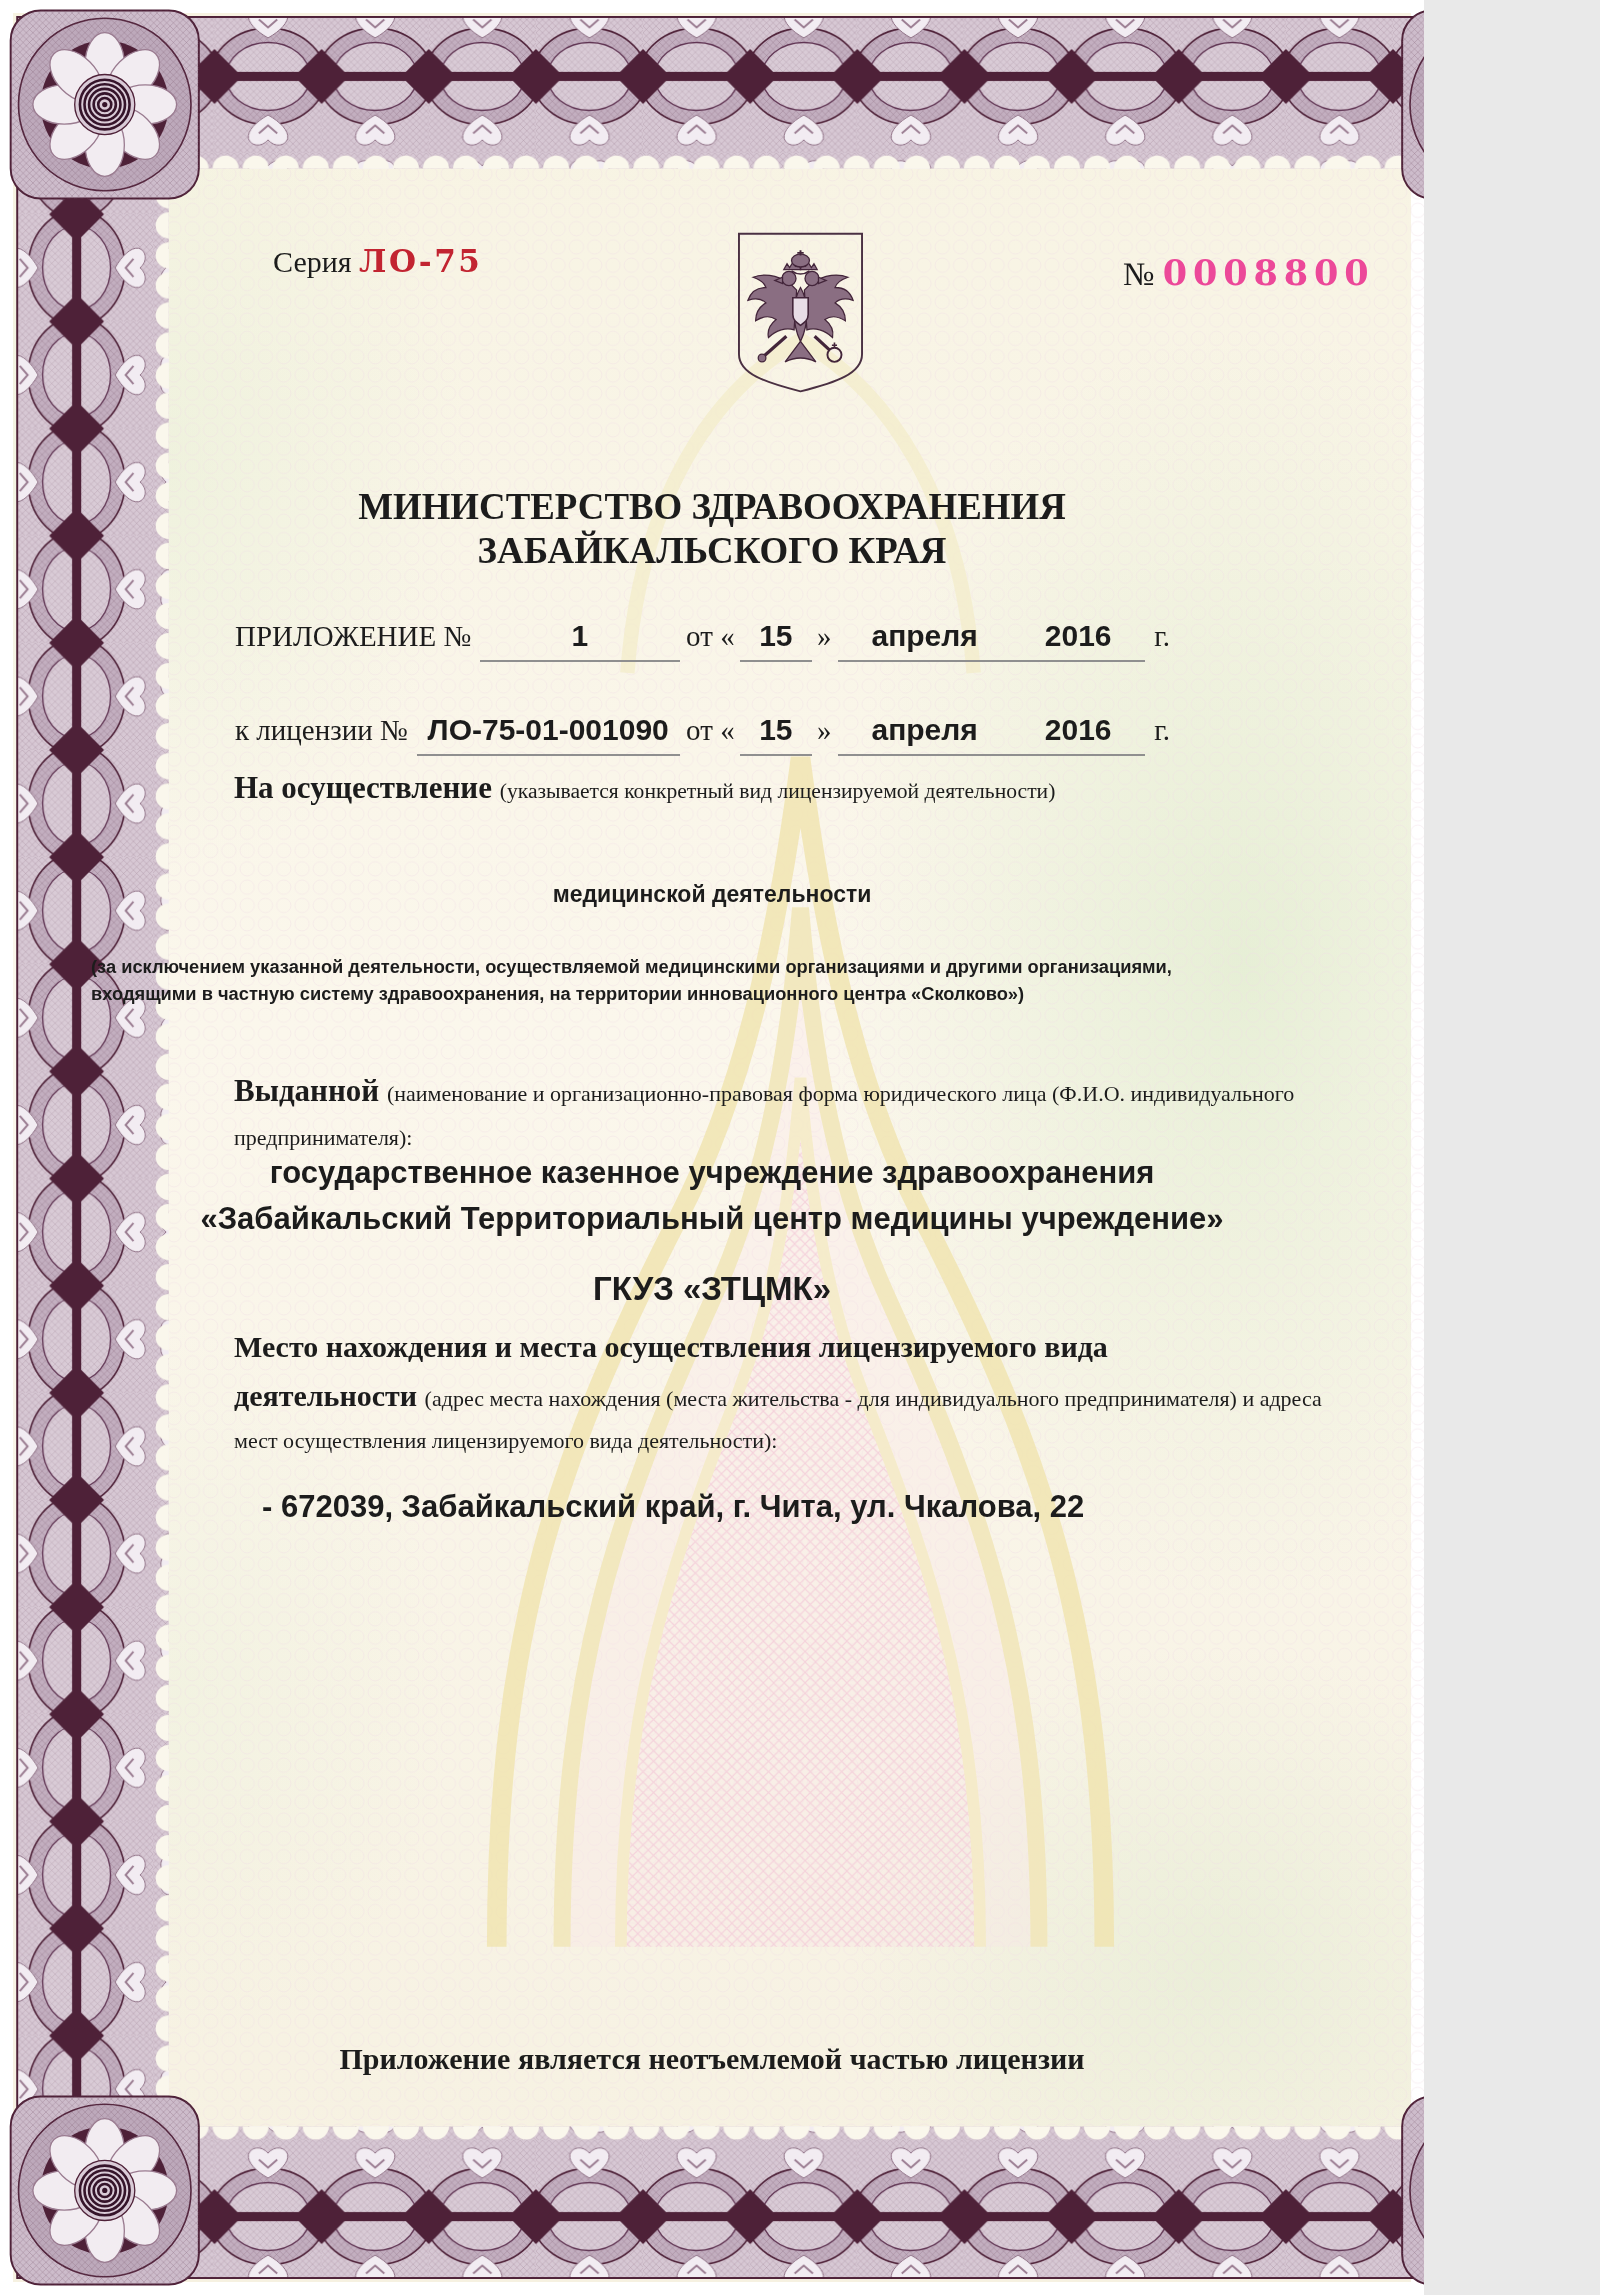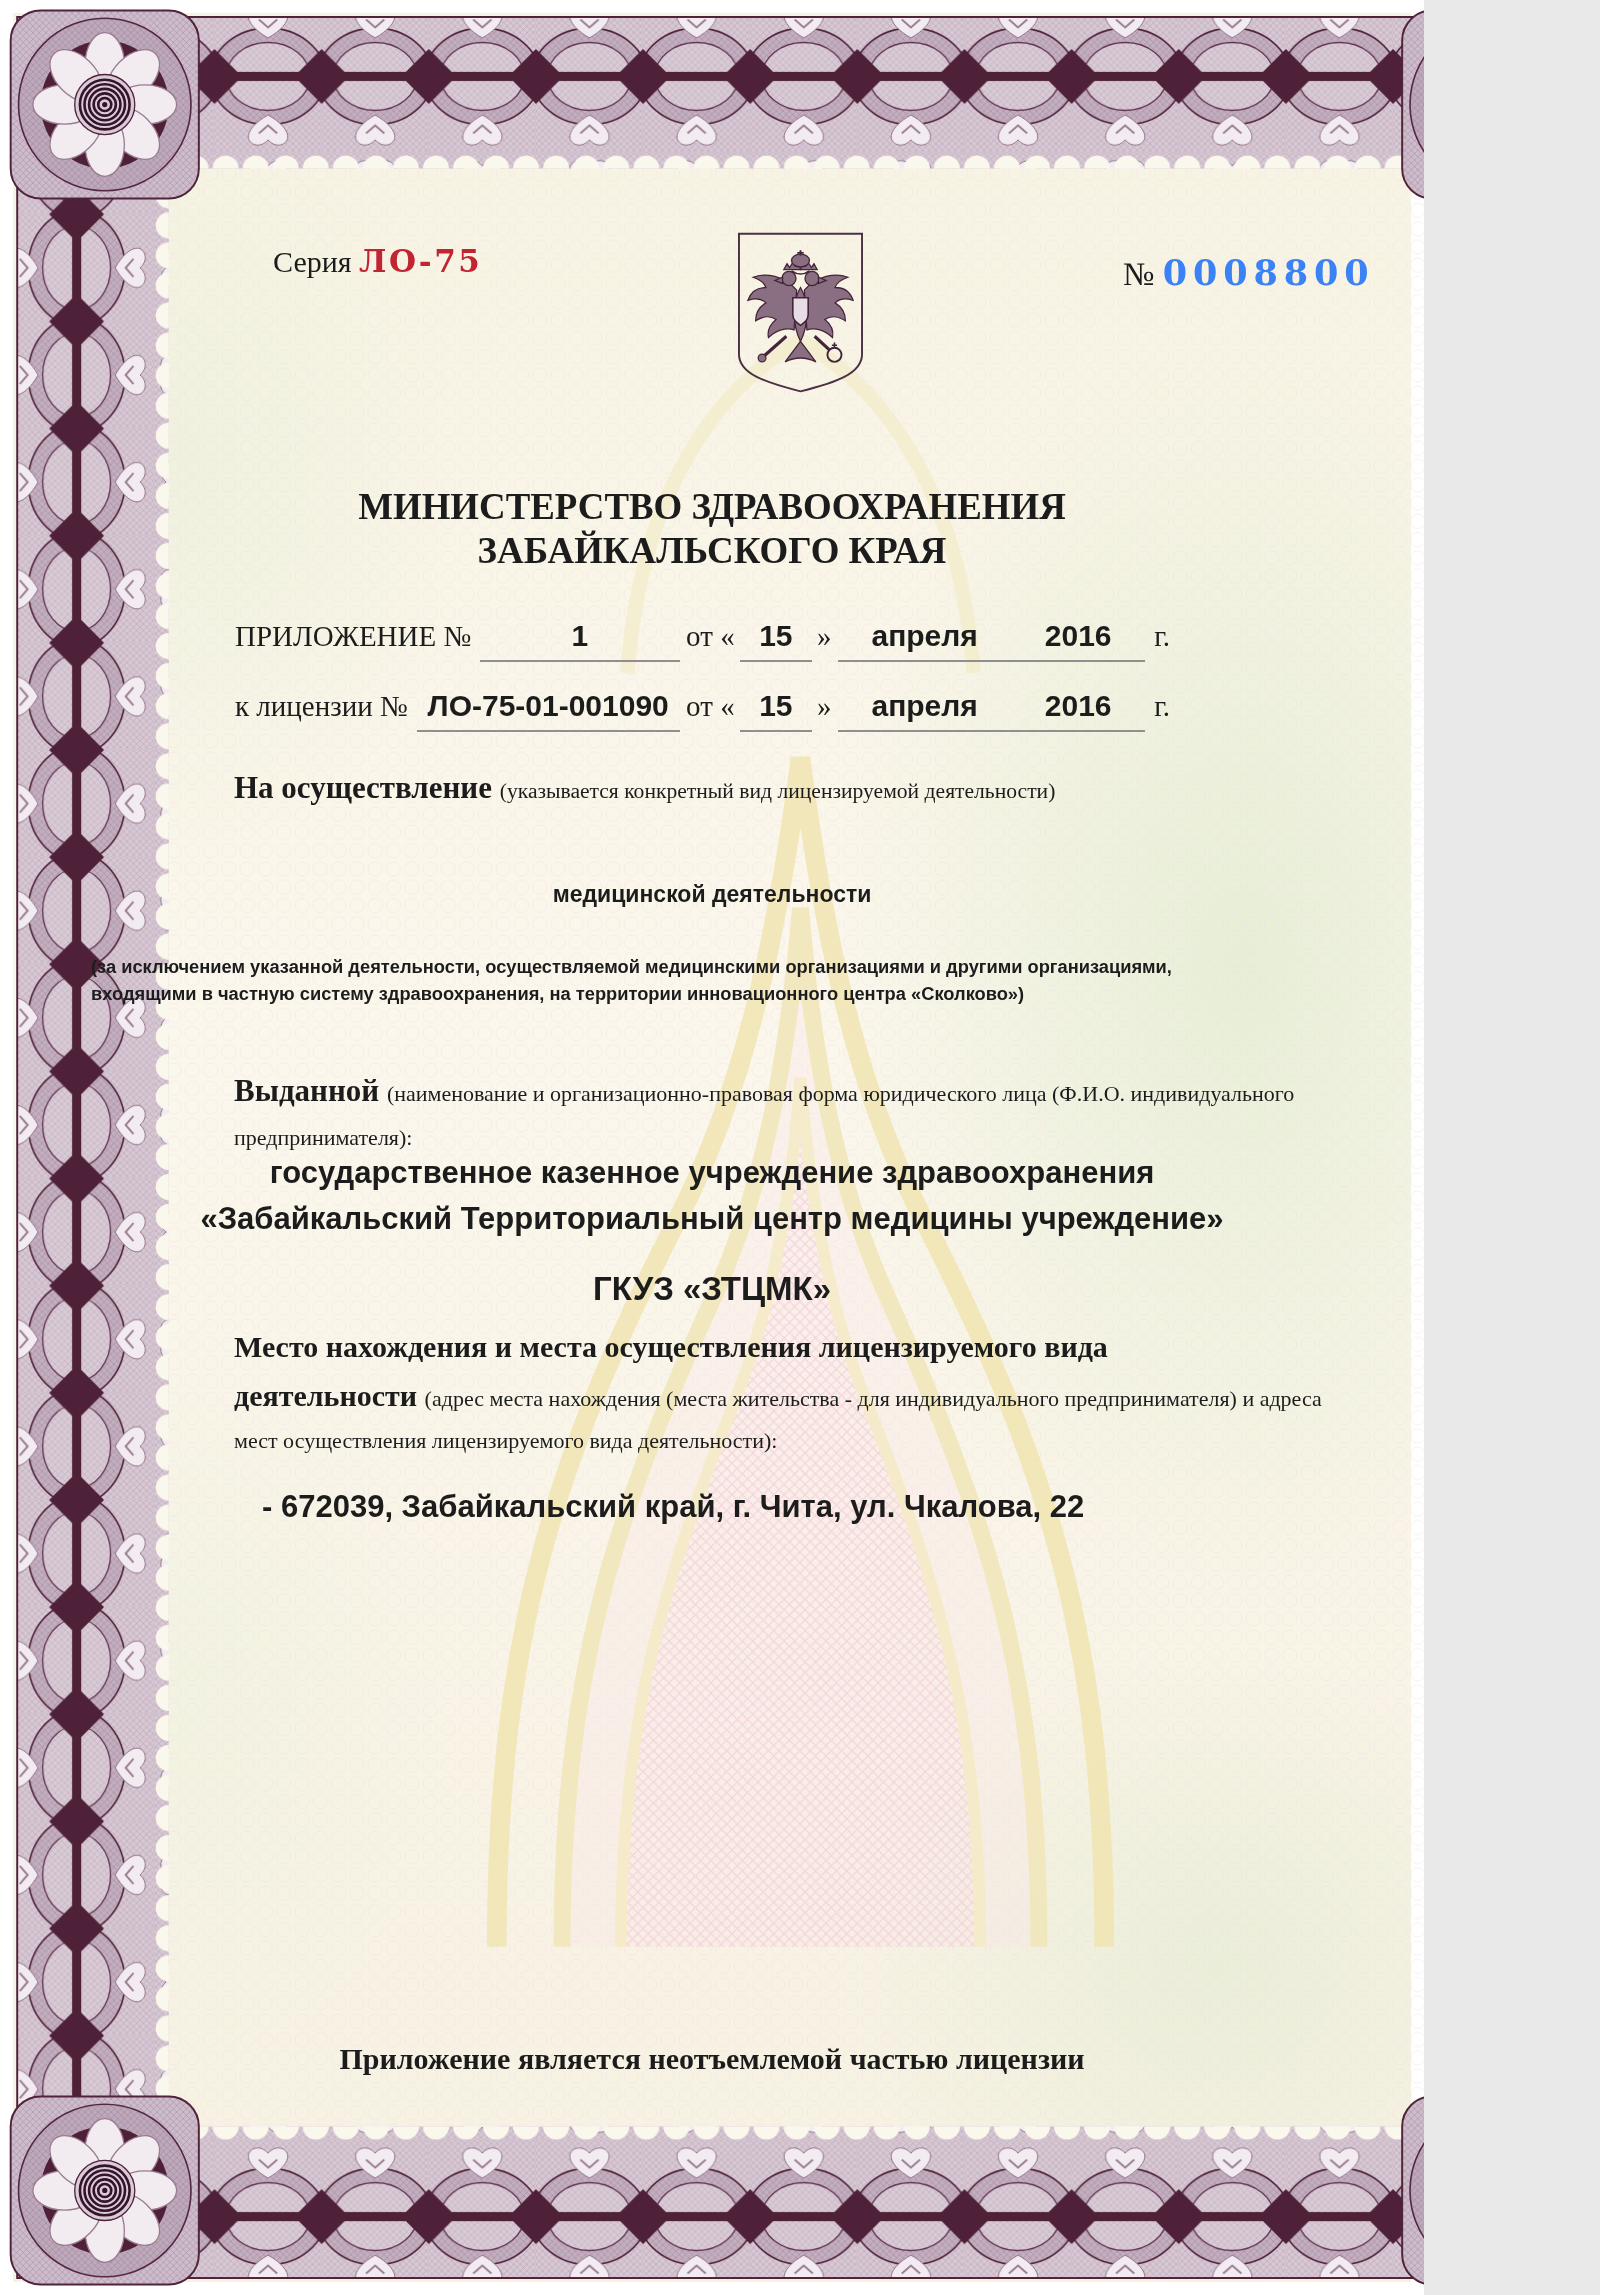--- a/index.html
+++ b/index.html
@@ -13,26 +13,26 @@
       radial-gradient(392px 523px at 12% 74%, rgba(231,240,216,.35), transparent 70%),
       linear-gradient(180deg,#f7f3e2 0%,#fbf7ec 45%,#f6f1e1 100%);}
   svg.layer{position:absolute;left:0;top:0;}
   .abs{position:absolute;}
   .center{left:196px;right:196px;text-align:center;}
   .sans-val{font-family:"Liberation Sans","DejaVu Sans",sans-serif;font-weight:700;}
 
   .series{top:243px;left:273px;font-size:30px;}
   .series .red{color:#c22431;font-weight:700;letter-spacing:2.6px;font-family:"DejaVu Serif",serif;font-size:31px;}
   .docnum{top:252px;left:1123px;font-size:33px;}
-  .docnum .red{color:#3b82f6;font-weight:700;letter-spacing:5.9px;font-family:"DejaVu Serif",serif;font-size:35px;}
+  .docnum .red{color:#ec4899;font-weight:700;letter-spacing:5.9px;font-family:"DejaVu Serif",serif;font-size:35px;}
   .emblem{top:227px;left:730px;width:141px;height:171px;}
   .ministry{top:484px;font-size:38px;font-weight:700;letter-spacing:0px;transform:scaleX(.97);}
 
   .fill-row{left:235px;right:254px;display:flex;align-items:baseline;font-size:29px;}
-  .row1{top:619px;} .row2{top:689px;}
+  .row1{top:619px;} .row2{top:713px;}
   .fill-row .lbl{white-space:nowrap;}
   .slot{border-bottom:2px solid #8f8f8f;text-align:center;padding-bottom:6.5px;}
   .slot .val{font-family:"Liberation Sans","DejaVu Sans",sans-serif;font-weight:700;font-size:30px;white-space:nowrap;}
   .slot.s1{flex:1;margin:0 6.5px 0 9.1px;}
   .slot.day{flex:0 0 72px;margin:0 5.2px;}
   .slot.my{flex:0 0 307px;display:flex;justify-content:space-around;margin:0 9.1px 0 6.5px;}
 
   .activity-label{top:770px;left:234px;font-size:31px;}
   .activity-label b{font-weight:700;}
   .note{font-size:21.6px;font-weight:400;}

